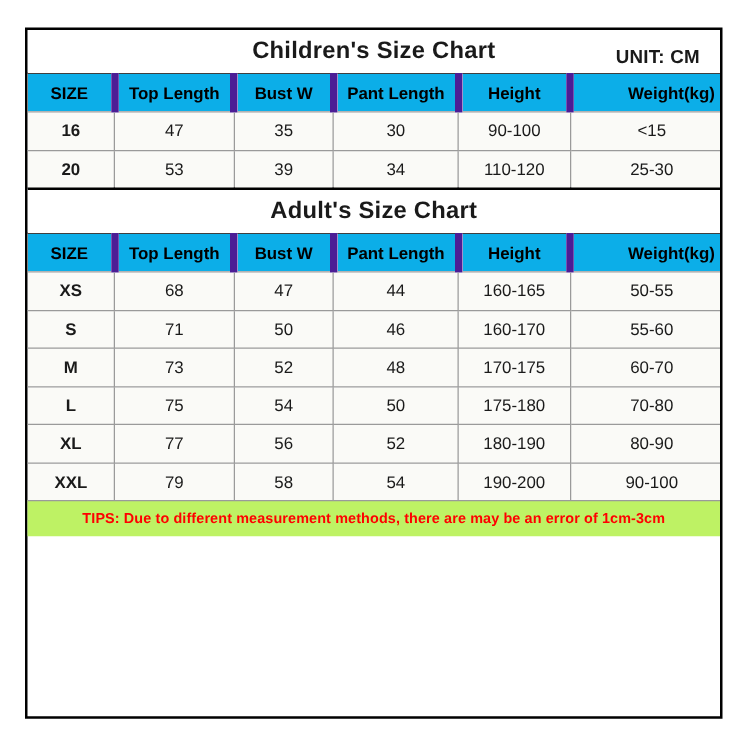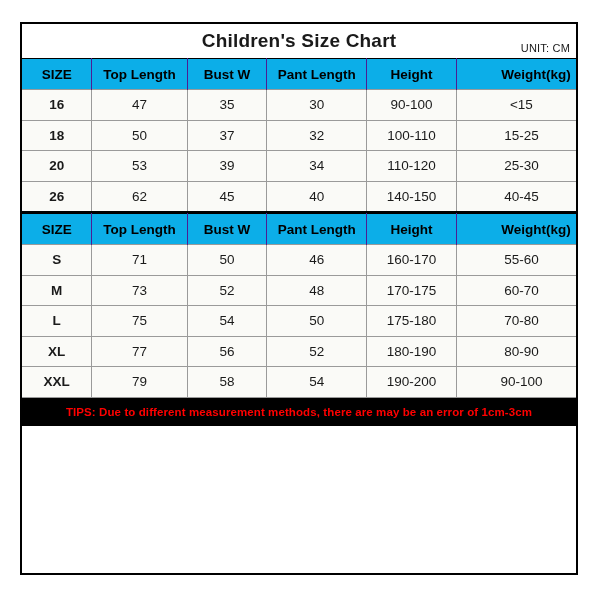--- a/index.html
+++ b/index.html
@@ -59,39 +59,39 @@
   }
   .title-text {
     font-size: 19px;
     font-weight: bold;
     color: #1a1a1a;
     letter-spacing: 0.2px;
     white-space: nowrap;
   }
   .unit-text {
     position: absolute;
-    right: 6px;
+    right: 16px;
     bottom: 4px;
-    font-size: 11px;
-    font-weight: normal;
+    font-size: 15px;
+    font-weight: bold;
     color: #1a1a1a;
     letter-spacing: 0.2px;
   }
 
   
   tr.head-row th {
     background: #0CAEE8;
     color: #000000;
     font-size: 13.5px;
     font-weight: bold;
     height: 30px;
     text-align: center;
     vertical-align: middle;
     border-left: 1px solid #BFE9F8;
-    border-right: 1px solid #4c1d95;
+    border-right: 6px solid #4c1d95;
     border-top: 1px solid #000000;
     border-bottom: none;
     padding: 0 1px;
     white-space: nowrap;
     overflow: hidden;
   }
   tr.head-row th:first-child { border-left: none; }
   tr.head-row th:last-child  { border-right: none; padding-left: 40px; }
 
   
@@ -120,21 +120,21 @@
     border-top: 2px solid #000000;
     height: 0;
     font-size: 0;
     line-height: 0;
     background: #ffffff;
   }
 
   
   .tips-wrap {
     border-top: 1px solid #9a9a9a;
-    background: #000000;
+    background: #bef264;
     height: 28px;
     display: flex;
     align-items: center;
     justify-content: center;
   }
   .tips-text {
     color: #FF0000;
     font-size: 11.5px;
     font-weight: bold;
     letter-spacing: 0.1px;
@@ -174,68 +174,67 @@
       </tr>
       <tr class="data-row">
         <td class="size-cell">16</td>
         <td>47</td>
         <td>35</td>
         <td>30</td>
         <td>90-100</td>
         <td>&lt;15</td>
       </tr>
       <tr class="data-row">
-        <td class="size-cell">18</td>
-        <td>50</td>
-        <td>37</td>
-        <td>32</td>
-        <td>100-110</td>
-        <td>15-25</td>
-      </tr>
-      <tr class="data-row">
         <td class="size-cell">20</td>
         <td>53</td>
         <td>39</td>
         <td>34</td>
         <td>110-120</td>
         <td>25-30</td>
-      </tr>
-      <tr class="data-row">
-        <td class="size-cell">26</td>
-        <td>62</td>
-        <td>45</td>
-        <td>40</td>
-        <td>140-150</td>
-        <td>40-45</td>
       </tr>
       <tr class="sep-row">
         <td colspan="6"></td>
       </tr>
     </tbody>
   </table>
 
   <table class="size-table">
     <colgroup>
       <col class="c-size">
         <col class="c-top">
         <col class="c-bust">
       <col class="c-pant">
         <col class="c-height">
         <col class="c-weight">
     </colgroup>
     <tbody>
+      <tr class="title-row">
+        <td colspan="6">
+          <div class="title-band">
+            <span class="title-text">Adult's Size Chart</span>
+          </div>
+        </td>
+      </tr>
       <tr class="head-row">
         <th>SIZE</th>
         <th>Top Length</th>
         <th>Bust W</th>
         <th>Pant Length</th>
         <th>Height</th>
         <th>Weight(kg)</th>
       </tr>
       <tr class="data-row">
+        <td class="size-cell">XS</td>
+        <td>68</td>
+        <td>47</td>
+        <td>44</td>
+        <td>160-165</td>
+        <td>50-55</td>
+      </tr>
+      <tr class="data-row">
         <td class="size-cell">S</td>
         <td>71</td>
         <td>50</td>
         <td>46</td>
         <td>160-170</td>
         <td>55-60</td>
       </tr>
       <tr class="data-row">
         <td class="size-cell">M</td>
         <td>73</td>

